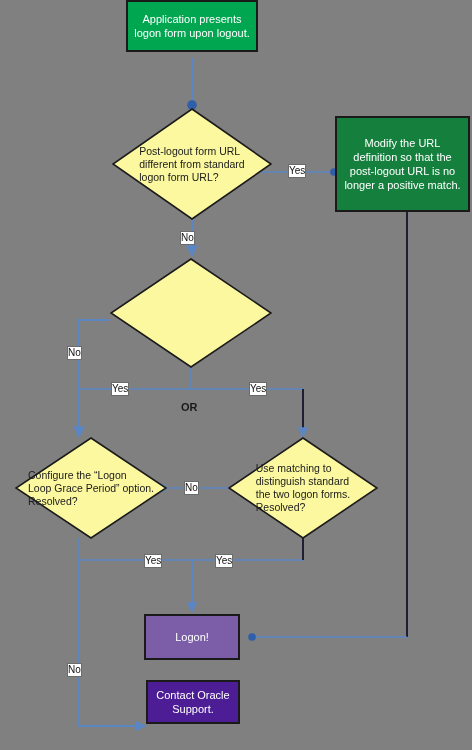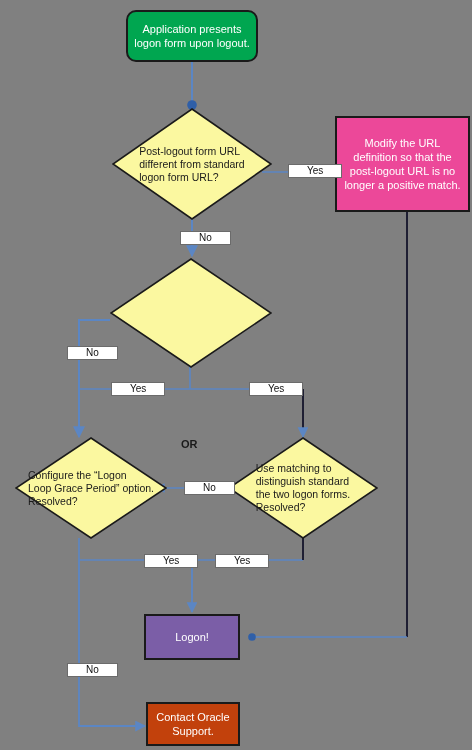--- a/index.html
+++ b/index.html
@@ -67,30 +67,29 @@
     white-space: pre-line;
   }
   
   .edge-label {
     position: absolute;
     background: #ffffff;
     border: 1px solid #6b6b6b;
     color: #111111;
     font-size: 10px;
     line-height: 12px;
-    padding: 0px 18px;
+    padding: 0px 0;
     white-space: nowrap;
   }
   .plain-label {
     position: absolute;
     color: #1a1a1a;
     font-size: 11px;
     font-weight: bold;
     white-space: nowrap;
-    margin-top: 37px;
   }
 </style>
 </head>
 <body>
 
 <div id="flow-root">
 
   <svg class="edges" viewBox="0 0 472 750">
     <defs>
       <marker id="arrowBlue" markerWidth="8" markerHeight="8" refX="5.4" refY="3" orient="auto">
@@ -145,34 +144,34 @@
     <g>
       <path d="M407,212 L407,637" stroke="#14142b" stroke-width="1.8" fill="none"></path>
       <path d="M407,637 L252,637" stroke="#5b86c4" stroke-width="1.6" fill="none" marker-end="url(#arrowBlueDot)"></path>
     </g>
 
     <g>
       <path d="M79,560 L79,726 L145,726" stroke="#5b86c4" stroke-width="1.8" fill="none" marker-end="url(#arrowBlue)"></path>
     </g>
   </svg>
 
-  <div class="node-box" style="left:126px; top:10px; width:132px; height:52px; background:#00a650;border-radius:10px;">
+  <div class="node-box" style="left:126px; top:0; width:132px; height:52px; background:#00a650;">
     <span>Application presents logon form upon logout.</span>
   </div>
 
   <div class="node-diamond" style="left:112px; top:108px; width:160px; height:112px;">
     <svg class="dshape" viewBox="0 0 160 112" preserveAspectRatio="none">
       <polygon points="80,1 159,56 80,111 1,56" fill="#fbf8a0" stroke="#1a1a1a" stroke-width="1.6"></polygon>
     </svg>
     <div class="dlabel">Post-logout form URL
 different from standard
 logon form URL?</div>
   </div>
 
-  <div class="node-box" style="left:335px; top:116px; width:135px; height:96px; background:#ec4899;">
+  <div class="node-box" style="left:335px; top:116px; width:135px; height:96px; background:#15803d;">
     <span>Modify the URL definition so that the post-logout URL is no longer a positive match.</span>
   </div>
 
   <div class="node-diamond" style="left:110px; top:258px; width:162px; height:110px;">
     <svg class="dshape" viewBox="0 0 162 110" preserveAspectRatio="none">
       <polygon points="81,1 161,55 81,109 1,55" fill="#fbf8a0" stroke="#1a1a1a" stroke-width="1.6"></polygon>
     </svg>
   </div>
 
   <div class="node-diamond" style="left:15px; top:437px; width:152px; height:102px;">
@@ -191,21 +190,21 @@
     <div class="dlabel" style="left:12%; width:76%;">Use matching to
 distinguish standard
 the two logon forms.
 Resolved?</div>
   </div>
 
   <div class="node-box" style="left:144px; top:614px; width:96px; height:46px; background:#7b5ea7;">
     <span>Logon!</span>
   </div>
 
-  <div class="node-box" style="left:146px; top:702px; width:94px; height:44px; background:#c2410c;">
+  <div class="node-box" style="left:146px; top:680px; width:94px; height:44px; background:#4c1d95;">
     <span>Contact Oracle Support.</span>
   </div>
 
   <div class="edge-label" style="left:288px; top:164px;">Yes</div>
 
   <div class="edge-label" style="left:180px; top:231px;">No</div>
 
   <div class="edge-label" style="left:67px; top:346px;">No</div>
 
   <div class="edge-label" style="left:111px; top:382px;">Yes</div>

